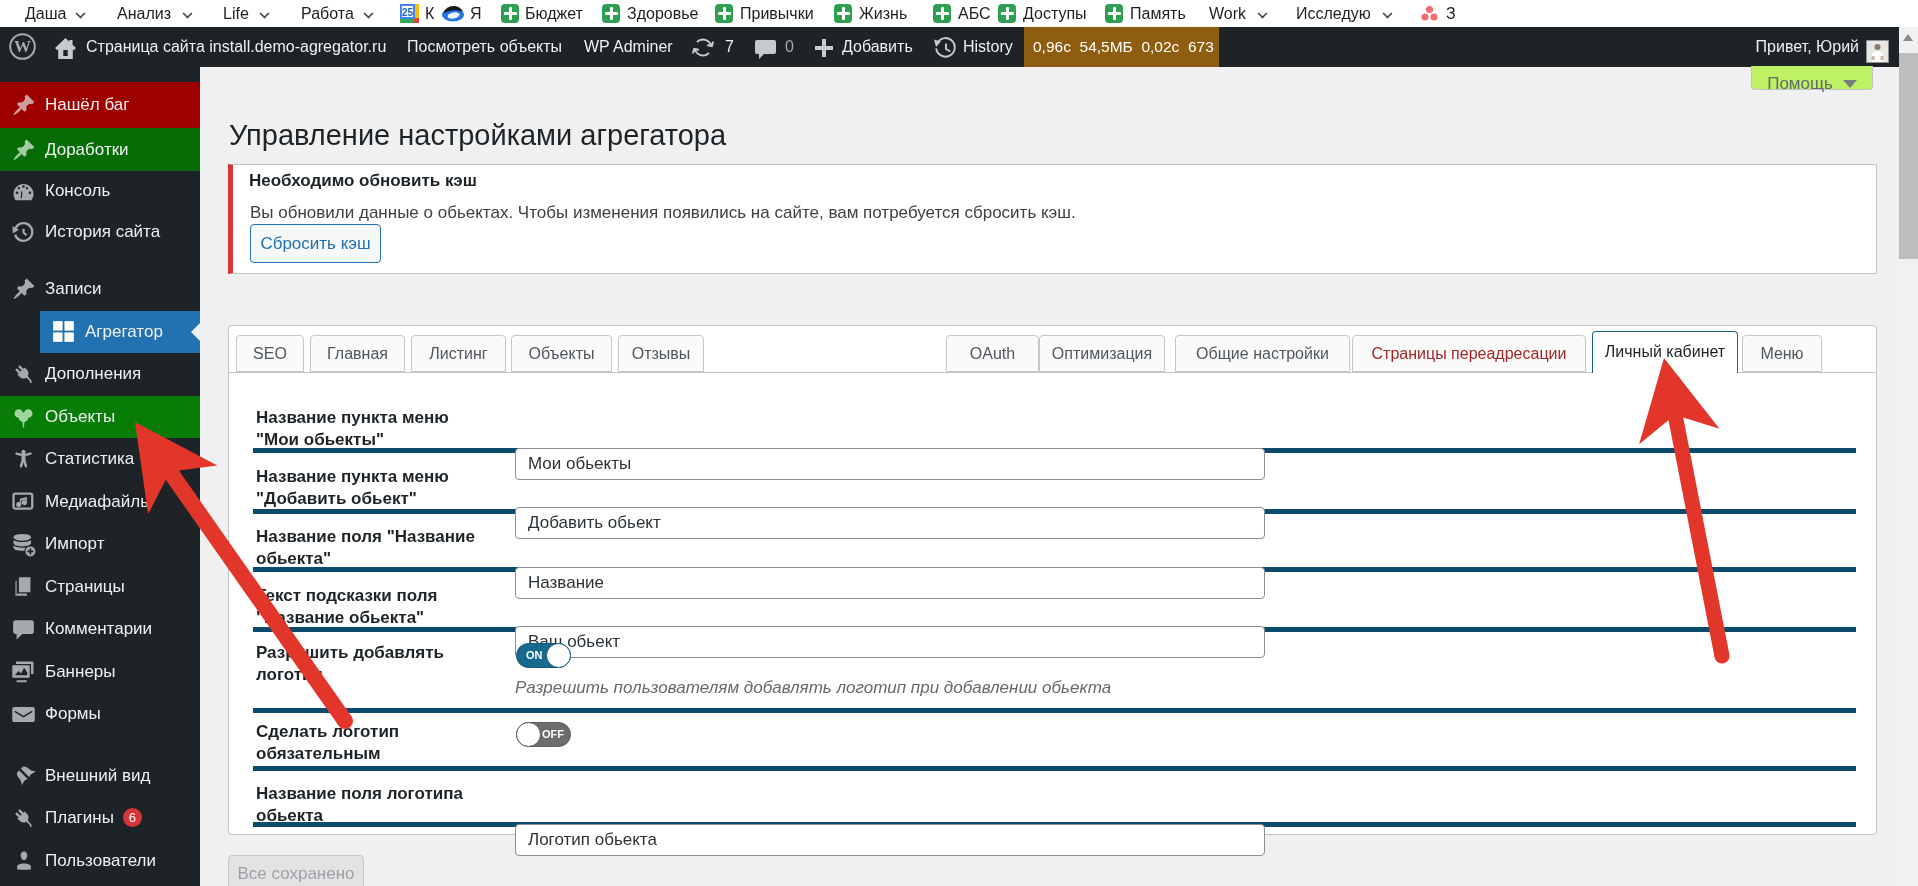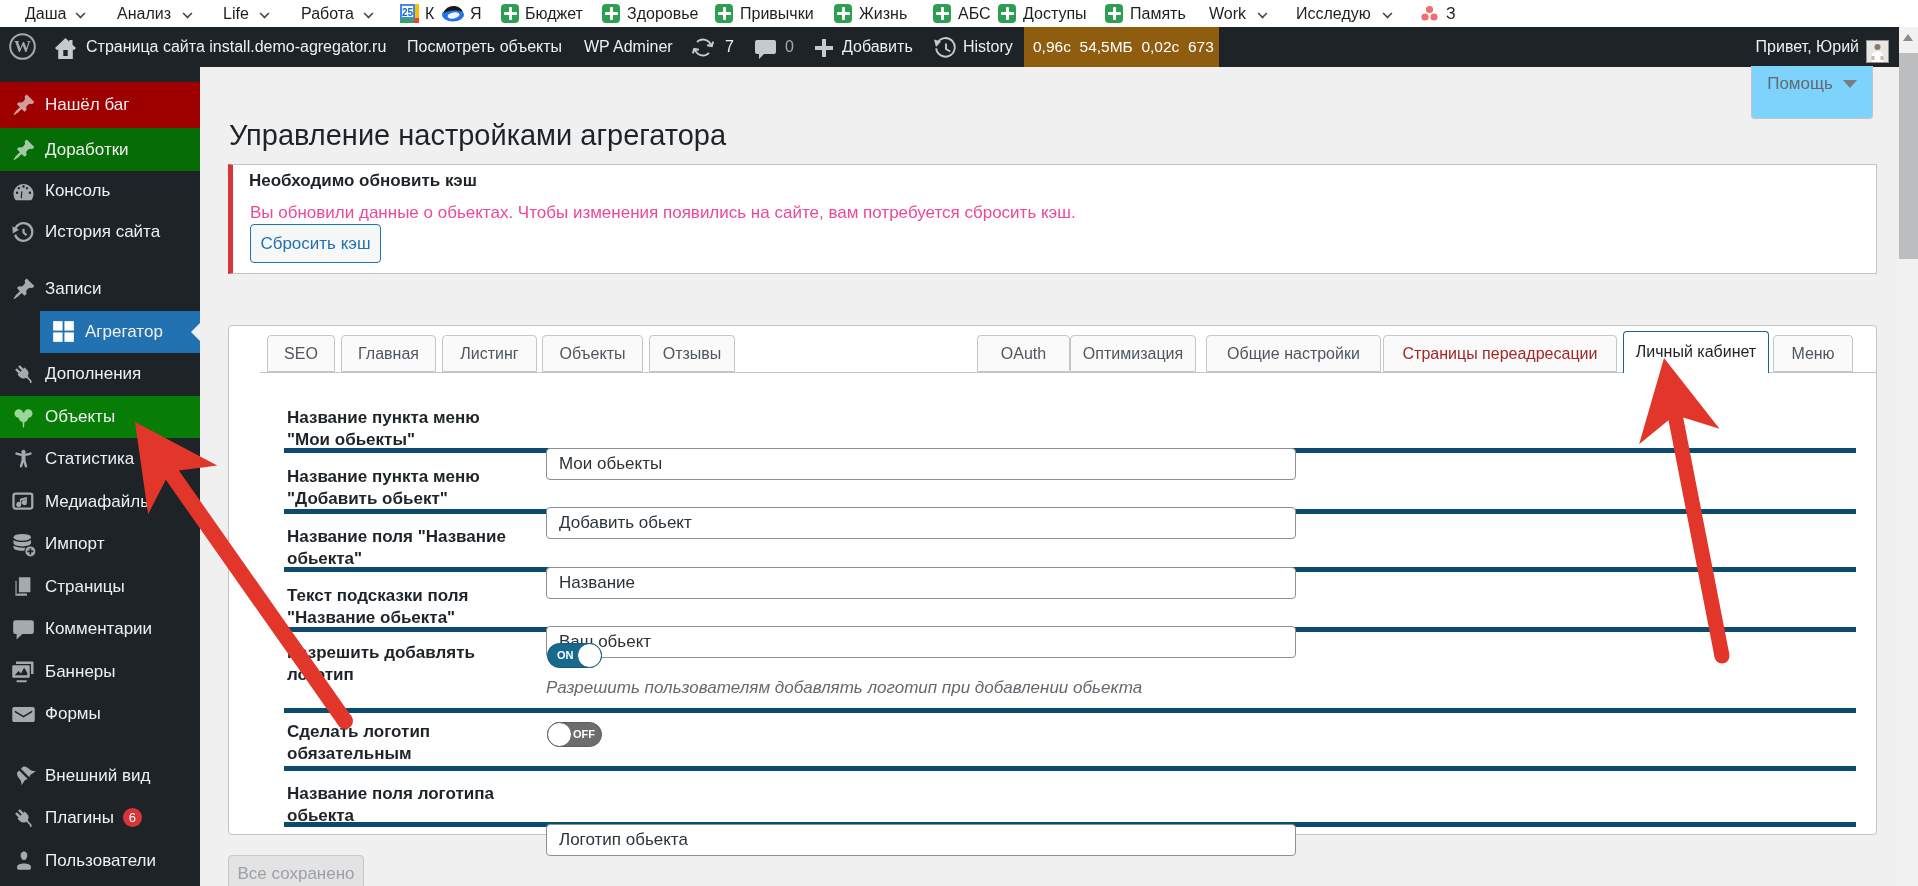--- a/index.html
+++ b/index.html
@@ -30,29 +30,29 @@
 .spacer15 { height:15px; } .spacer14 { height:19px; }
 .mi.red { background:#9e0000; }
 .mi.green1 { background:#066d06; }
 .mi.blue { background:#2271b1;margin-left:40px; }
 .mi.green2 { background:#077d07; }
 .mi.blue .arrow-out { position:absolute; right:0; top:50%; margin-top:-9px; width:0; height:0; border-top:9px solid transparent; border-bottom:9px solid transparent; border-right:9px solid #f0f0f1; }
 .badge { display:inline-block; margin-left:9px; min-width:19px; height:19px; border-radius:10px; background:#d63638; color:#fff; font-size:13px; line-height:19px; text-align:center; padding:0 2px; vertical-align:1px; }
 
 
 #content { position:absolute; left:200px; top:67px; width:1699px; height:819px; background:#f0f0f1; }
-#help { position:absolute; left:1551px; top:-1px; width:122px; height:53px; background:#7dd3fc; border:1px solid #c3c4c7; border-top:none; border-radius:0 0 4px 4px; font-size:17px; color:#646970; text-align:center; line-height:36px; }
+#help { position:absolute; left:1551px; top:-1px; width:122px; height:24px; background:#bef264; border:1px solid #c3c4c7; border-top:none; border-radius:0 0 4px 4px; font-size:17px; color:#646970; text-align:center; line-height:36px; }
 #help .tri { display:inline-block; margin-left:10px; width:0; height:0; border-left:7px solid transparent; border-right:7px solid transparent; border-top:8px solid #787c82; vertical-align:1px; }
 h1 { position:absolute; left:29px; top:52px; font-size:29px; font-weight:400; color:#1d2327; }
 #notice { position:absolute; left:28px; top:97px; width:1649px; height:110px; background:#fff; border:1px solid #c3c4c7; border-left:5px solid #d63638; }
 #notice b { position:absolute; left:16px; top:5px; font-size:17px; color:#1d2327; line-height:22px; }
-#notice p { position:absolute; left:17px; top:37px; font-size:17px; color:#ec4899; line-height:22px; }
+#notice p { position:absolute; left:17px; top:37px; font-size:17px; color:#404040; line-height:22px; }
 #resetbtn { position:absolute; left:17px; top:59px; height:39px; line-height:37px; width:131px; text-align:center; background:#f6f7f7; border:1px solid #2271b1; border-radius:4px; color:#2271b1; font-size:17px; }
 
-#panel { position:absolute; left:28px; top:258px; width:1649px; height:510px; background:#fff; border:1px solid #c3c4c7; border-radius:4px;padding-left:31px; }
+#panel { position:absolute; left:28px; top:258px; width:1649px; height:510px; background:#fff; border:1px solid #c3c4c7; border-radius:4px; }
 #tabs { position:relative; width:100%; height:47px; border-bottom:1px solid #c3c4c7; }
 .tab { position:absolute; top:9px; height:37px; line-height:35px; text-align:center; background:#fafafa; border:1px solid #c5c6c9; border-radius:4px 4px 0 0; font-size:16px; color:#50575e; }
 .tab.redt { color:#a32727; }
 .tab.active { top:5px; background:#fff; border-color:#1d618e; border-bottom:none; height:42px; line-height:39px; color:#1d2327; z-index:2; }
 
 .frow { position:relative; margin:0 20px 0 24px; border-bottom:5px solid #0c4a6e; }
 
 .flabel { position:absolute; left:3px; font-size:17px; font-weight:bold; color:#1d2327; line-height:22px; }
 .ftext { position:absolute; left:262px; width:750px; height:32px; border:1px solid #8c8f94; border-radius:4px; background:#fff; font-size:17px; color:#2c3338; line-height:30px; padding:0 12px;margin-top:40px; }
 .fdesc { position:absolute; left:262px; font-size:17px; font-style:italic; color:#646970; }

